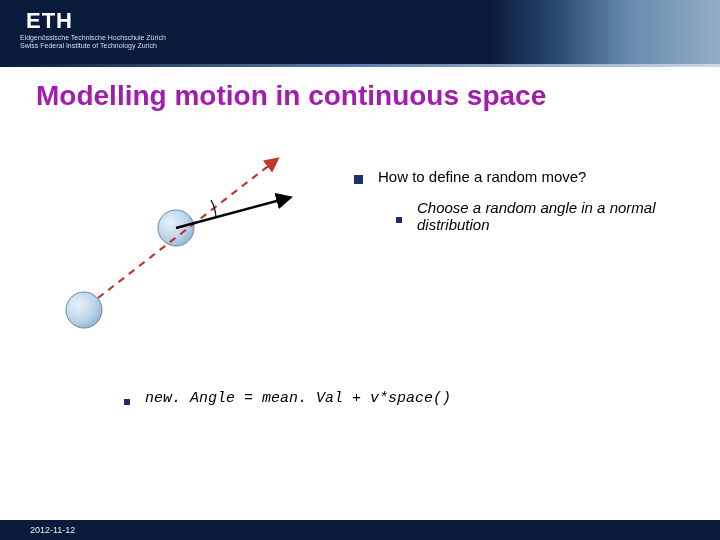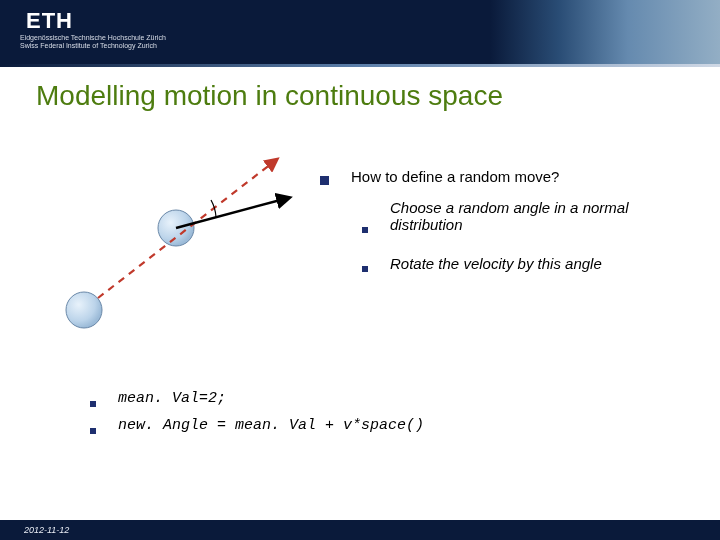--- a/index.html
+++ b/index.html
@@ -50,36 +50,36 @@
   .header-divider {
     position: absolute;
     left: 0; top: 64px;
     width: 720px; height: 3px;
     background: linear-gradient(90deg, #0a1a3a 0%, #5c7faa 50%, #cfd8e5 100%);
   }
   .title {
     position: absolute;
     top: 80px; left: 36px;
     font-size: 28px;
-    color: #4d7c0f;
-    font-weight: 400;
+    color: #a21caf;
+    font-weight: 700;
   }
   .diagram {
     position: absolute;
     top: 150px; left: 36px;
     width: 260px; height: 190px;
   }
   .bullet-block {
     position: absolute;
     top: 168px; left: 320px;
     width: 380px;
     font-size: 15px;
     color: #000;
   }
-  .b-row { display: flex; align-items: flex-end; gap: 22px; margin-bottom: 6px; }
+  .b-row { display: flex; align-items: center; gap: 15px; margin-bottom: 6px; margin-left: 34px; }
   .sq { width: 9px; height: 9px; background: #1e2f6f; margin-top: 5px; flex-shrink: 0; }
   .sq-sm { width: 6px; height: 6px; background: #1e2f6f; margin-top: 7px; flex-shrink: 0; }
   .sub-block { margin-left: 42px; margin-top: 14px; font-style: italic; }
   .sub-block .b-row { margin-bottom: 22px; }
   .matlab-block {
     position: absolute;
     top: 378px; left: 48px;
     font-size: 15px;
   }
   .matlab-block .sub-block { margin-left: 42px; margin-top: 12px; }
@@ -88,21 +88,21 @@
   .footer {
     position: absolute;
     bottom: 0; left: 0;
     width: 720px; height: 20px;
     background: #0a1a3a;
     color: #e8ecf4;
     font-size: 9px;
     display: flex;
     align-items: center;
   }
-  .footer .date { padding-left: 24px; width: 160px; font-style: italic; }
+  .footer .date { padding-left: 30px; width: 160px; }
   .footer .credits { flex: 1; text-align: center; }
 </style>
 </head>
 <body>
 
 <div class="header">
   <div class="header-band"></div>
   <div class="eth-logo">ETH</div>
   <div class="eth-sub">
     <div>Eidgenössische Technische Hochschule Zürich</div>
@@ -142,33 +142,25 @@
 <div class="bullet-block">
   <div class="b-row">
     <div class="sq"></div>
     <div>How to define a random move?</div>
   </div>
   <div class="sub-block">
     <div class="b-row">
       <div class="sq-sm"></div>
       <div>Choose a random angle in a normal distribution</div>
     </div>
-    <div class="b-row">
-      <div class="sq-sm"></div>
-      <div>Rotate the velocity by this angle</div>
-    </div>
   </div>
 </div>
 
 <div class="matlab-block">
   <div class="sub-block">
-    <div class="b-row">
-      <div class="sq-sm"></div>
-      <div class="mono">mean. Val=2;</div>
-    </div>
     <div class="b-row">
       <div class="sq-sm"></div>
       <div class="mono">new. Angle = mean. Val + v*space()</div>
     </div>
   </div>
 </div>
 
 <div class="footer">
   <div class="date">2012-11-12</div>
 </div>

